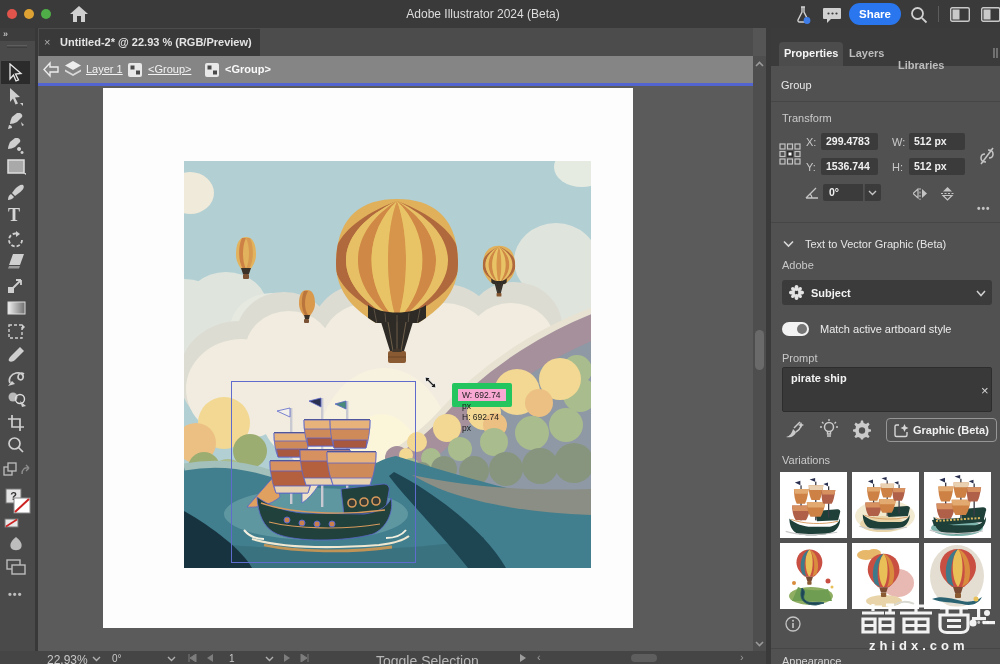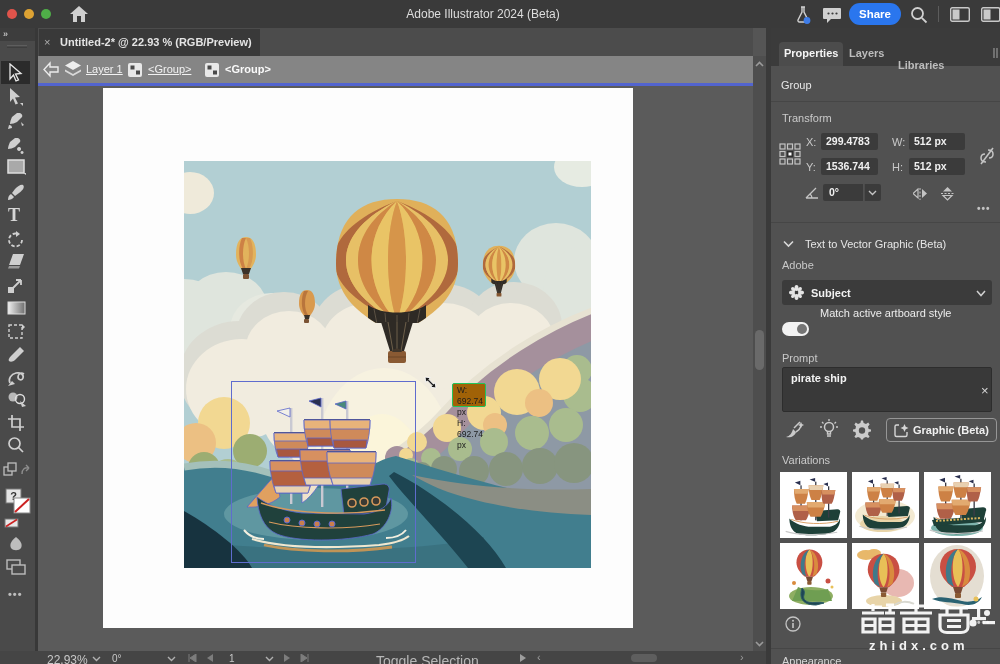--- a/index.html
+++ b/index.html
@@ -445,21 +445,21 @@
       <ellipse cx="4.3" cy="10.7" rx="1.8" ry="2.6" transform="rotate(45 4.3 10.7)"></ellipse>
     </g>
     <circle cx="7.5" cy="7.5" r="1.6" fill="#3b3b3b"></circle>
   </svg>
 <div class="abs txt" style="left:811px;top:287px;font-weight:bold;color:#f2f2f2;">Subject</div>
 <svg class="abs" style="left:976px;top:290px" width="10" height="7" viewBox="0 0 10 7">
     <path d="M1 1 L5 5.5 L9 1" stroke="#d0d0d0" stroke-width="1.5" fill="none"></path>
   </svg>
 <div class="abs" style="left:782px;top:322px;width:27px;height:14px;border-radius:8px;background:#f2f2f2;"></div>
 <div class="abs" style="left:797px;top:324px;width:10px;height:10px;border-radius:50%;background:#757575;"></div>
-<div class="abs txt" style="left:820px;top:307px;color:#ececec;">Match active artboard style</div>
+<div class="abs txt" style="left:820px;top:323px;color:#ececec;">Match active artboard style</div>
 <div class="abs txt" style="left:782px;top:352px;color:#c8c8c8;">Prompt</div>
 <div class="abs" style="left:782px;top:367px;width:210px;height:45px;background:#393939;border:1px solid #2d2d2d;border-radius:2px;"></div>
 <div class="abs txt" style="left:791px;top:372px;font-weight:bold;color:#f2f2f2;">pirate ship</div>
 <div class="abs" style="left:981px;top:383px;color:#d6d6d6;font-size:13px;">×</div>
 <svg class="abs" style="left:783px;top:420px" width="21" height="20" viewBox="0 0 21 20">
     <path d="M3 17 C7 16 9 13 10 9 L13 12 C12 16 8 18 3 17 Z" fill="#cacaca"></path>
     <path d="M11 8 L17 2 M13 12 C15 11 17 9 18 6" stroke="#cacaca" stroke-width="1.5" fill="none"></path>
     <path d="M17 4 l1 -2 l1 2 l2 1 l-2 1 l-1 2 l-1 -2 l-2 -1 Z" fill="#cacaca"></path>
   </svg>
 <svg class="abs" style="left:819px;top:419px" width="20" height="21" viewBox="0 0 20 21">
@@ -599,21 +599,21 @@
 <div class="abs" style="left:537px;top:651px;color:#9d9d9d;font-size:11px;">‹</div>
 <div class="abs" style="left:631px;top:654px;width:26px;height:8px;border-radius:4px;background:#5e5e5e;"></div>
 <div class="abs" style="left:740px;top:651px;color:#9d9d9d;font-size:11px;">›</div>
 
 <div class="abs" style="left:231px;top:381px;width:185px;height:182px;border:1.2px solid #5f6cce;"></div>
 <svg class="abs" style="left:422px;top:374px" width="17" height="17" viewBox="0 0 20 20">
     <g transform="rotate(-45 10 10)">
       <path d="M10 1 L14 6 L11.2 6 L11.2 14 L14 14 L10 19 L6 14 L8.8 14 L8.8 6 L6 6 Z" fill="#1a1a1a" stroke="#fff" stroke-width="1"></path>
     </g>
   </svg>
-<div class="abs" style="left:452px;top:383px;width:34px;height:24px;background:#a16207;border:1px solid #22c55e;border-radius:2px;color:#1d1d1d;font-size:8.5px;line-height:11px;padding:1px 0 0 4px;">W: 692.74 px<br>H: 692.74 px</div>
+<div class="abs" style="left:452px;top:383px;width:60px;height:24px;background:#f9a8d4;border:6px solid #22c55e;border-radius:2px;color:#1d1d1d;font-size:8.5px;line-height:11px;padding:1px 0 0 4px;">W: 692.74 px<br>H: 692.74 px</div>
 <svg class="abs" style="left:860px;top:603px;opacity:0.93" width="140" height="50" viewBox="0 0 140 50">
 <g stroke="#fff" stroke-width="3.2" fill="none">
 <path d="M4 4 L22 4 M13 1 L13 8 M2 10 L24 10 M26 2 L34 2 M30 2 L30 10 M25 10 L35 10 M3 16 L15 16 L15 29 L3 29 Z M3 22.5 L15 22.5 M20 16 L33 16 L33 29 L20 29 Z M20 22.5 L33 22.5"></path>
 <path d="M42 3 L70 3 M56 3 L56 10 M40 10 L72 10 M44 16 L68 16 L68 29 L44 29 Z M44 22.5 L68 22.5 M56 16 L56 29"></path>
 <path d="M80 5 L108 5 M87 5 L87 12 M101 5 L101 12 M80 12 L108 12 L108 24 C108 27.5 105 29.5 101 29.5 L87 29.5 C83 29.5 80 27.5 80 24 Z M87 17.5 L101 17.5 M87 23.5 L101 23.5"></path>
 </g>
 <g fill="#fff">
       <rect x="112" y="14" width="14" height="3.2"></rect>
       <rect x="117" y="5" width="3.2" height="12"></rect>
       <circle cx="113" cy="20" r="3.6"></circle>

